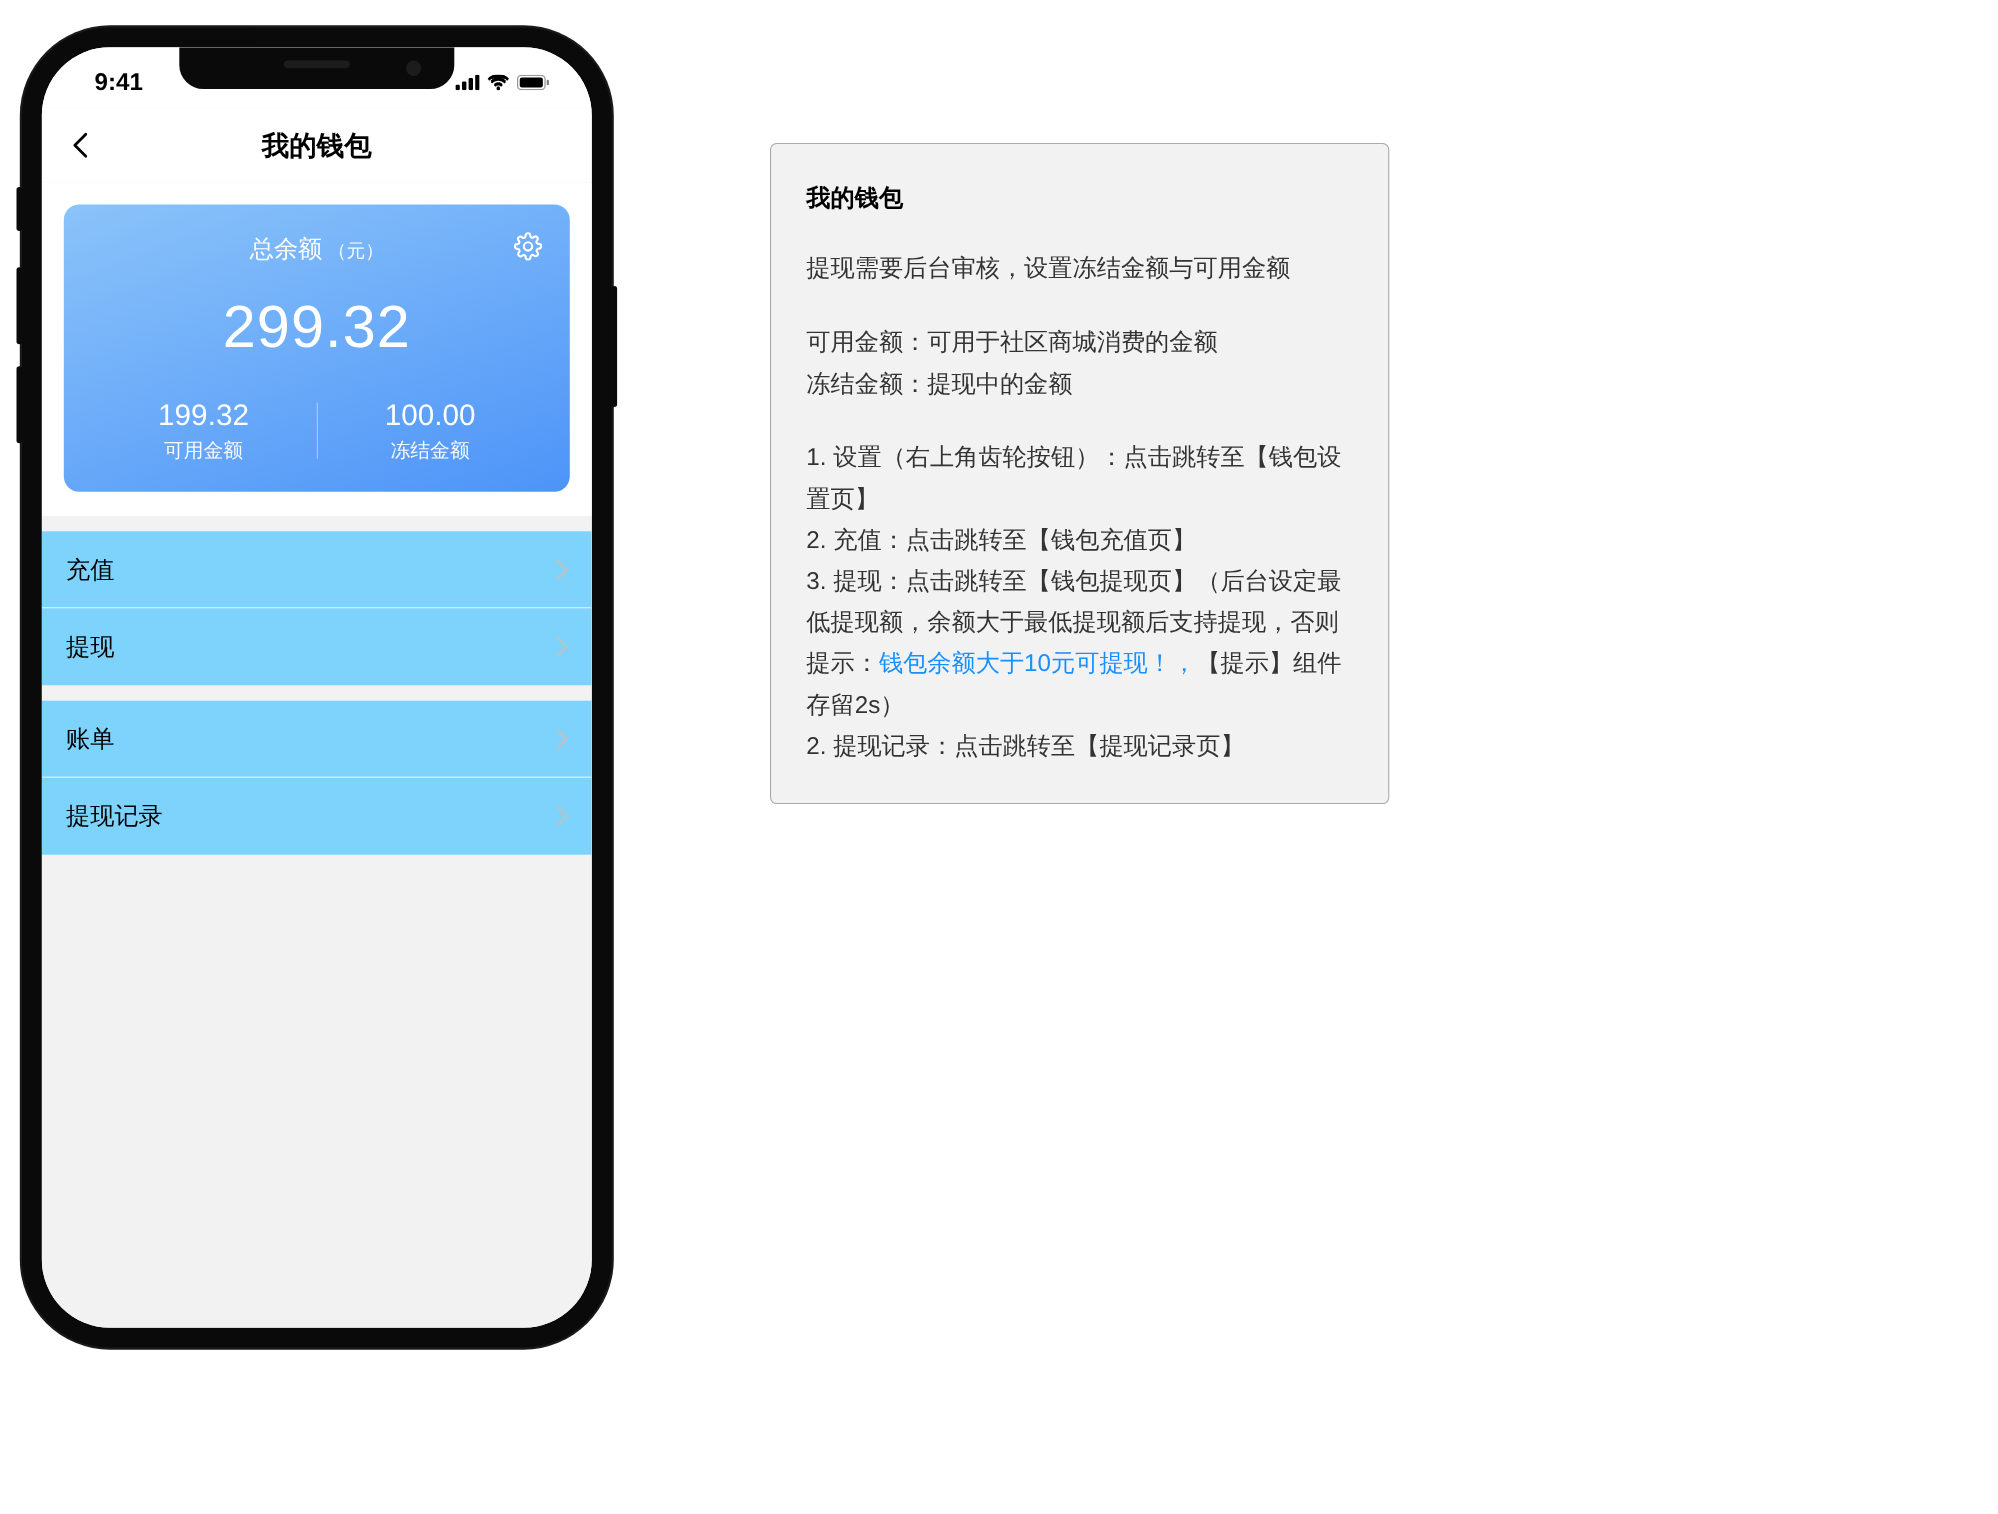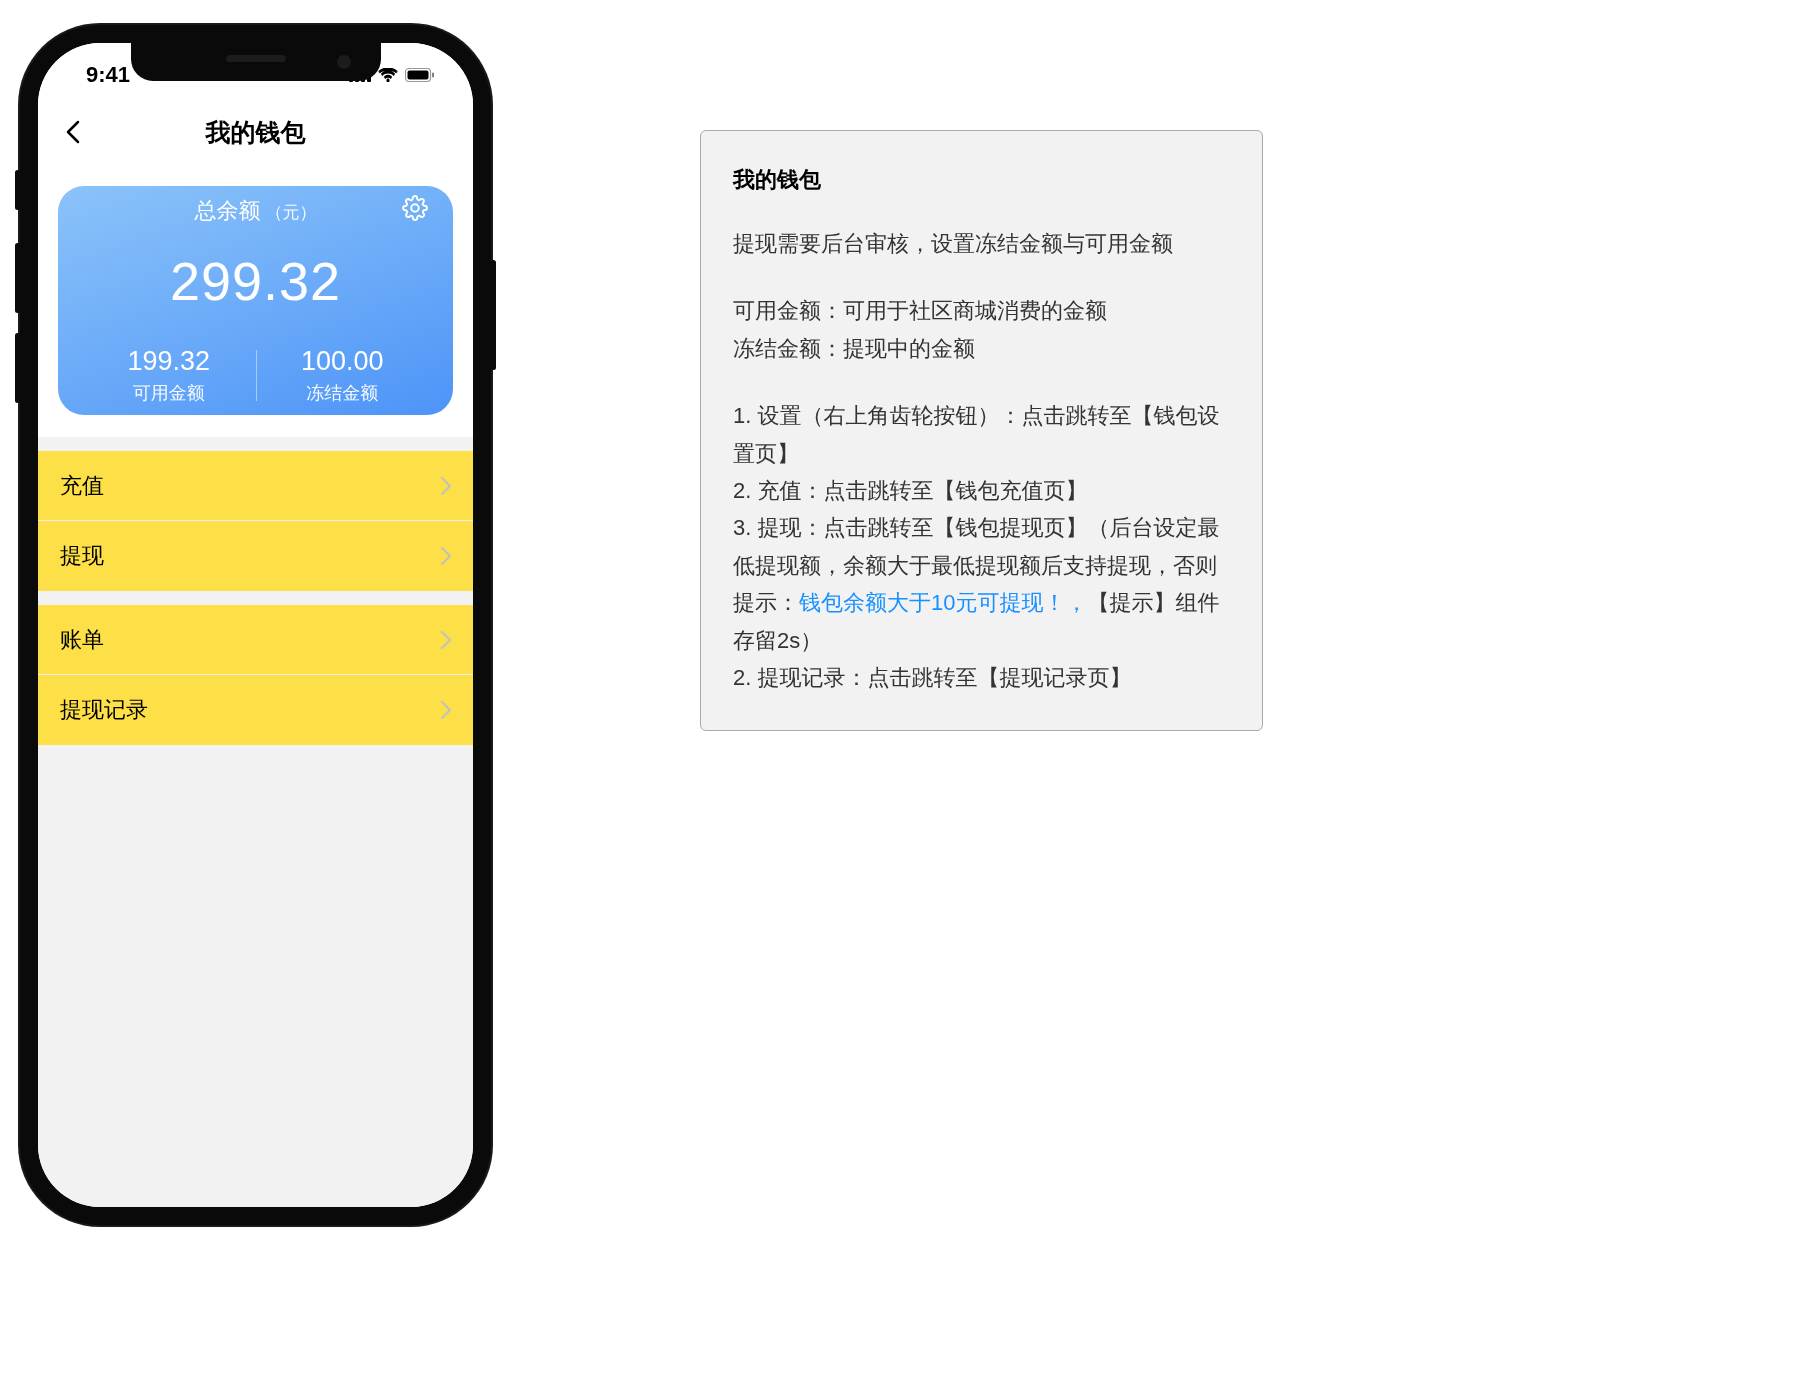--- a/index.html
+++ b/index.html
@@ -14,21 +14,21 @@
       width: 1816px;
       height: 1376px;
       position: relative;
     }
 
     
     .phone-frame {
       position: absolute;
       left: 20px;
       top: 25px;
-      width: 471px;
+      width: 536px;
       height: 1200px;
       background: #0a0a0a;
       border-radius: 80px;
       padding: 18px;
       box-shadow: 0 0 0 2px #1a1a1a;
     }
 
     .side-button {
       position: absolute;
       background: #0a0a0a;
@@ -144,22 +144,22 @@
     }
 
     
     .balance-card-wrapper {
       background: #ffffff;
       padding: 20px 20px 22px 20px;
     }
 
     .balance-card {
       background: linear-gradient(160deg, #8bc3f9 0%, #4d94f8 100%);
-      border-radius: 26px;
-      padding: 10px 24px;
+      border-radius: 14px;
+      padding: 26px 24px;
       color: #ffffff;
       position: relative;
     }
 
     .balance-header {
       display: flex;
       align-items: center;
       justify-content: center;
       position: relative;
     }
@@ -223,21 +223,21 @@
     }
 
     .balance-col-label {
       font-size: 18px;
       margin-top: 4px;
       opacity: 0.95;
     }
 
     
     .list-section {
-      background: #fde047;
+      background: #7dd3fc;
       margin-top: 14px;
     }
 
     .list-item {
       height: 70px;
       display: flex;
       align-items: center;
       justify-content: space-between;
       padding: 0 22px;
       border-bottom: 1px solid #eeeeee;

